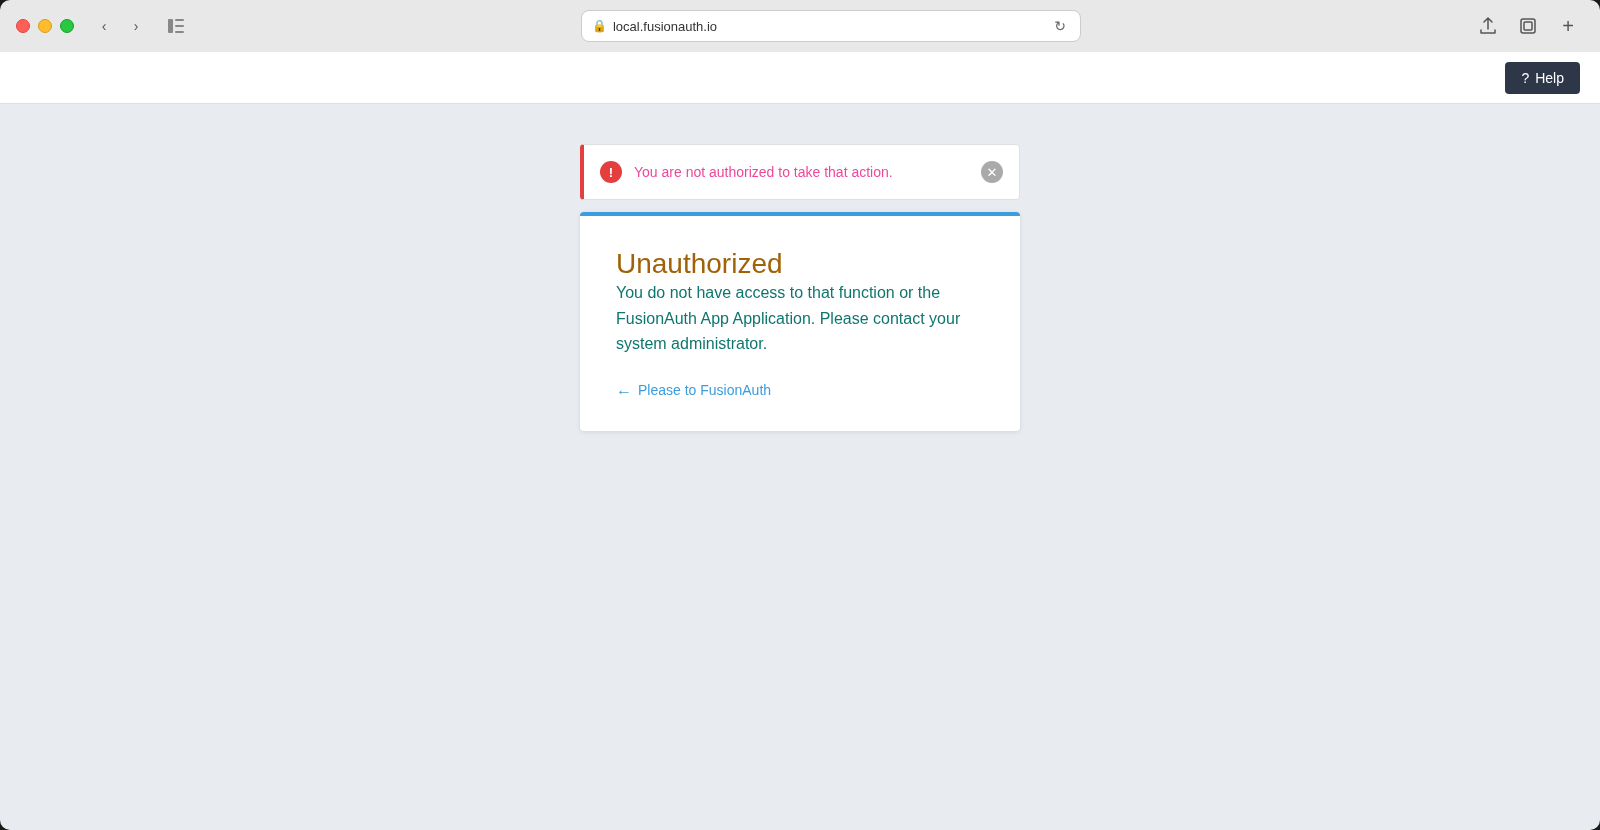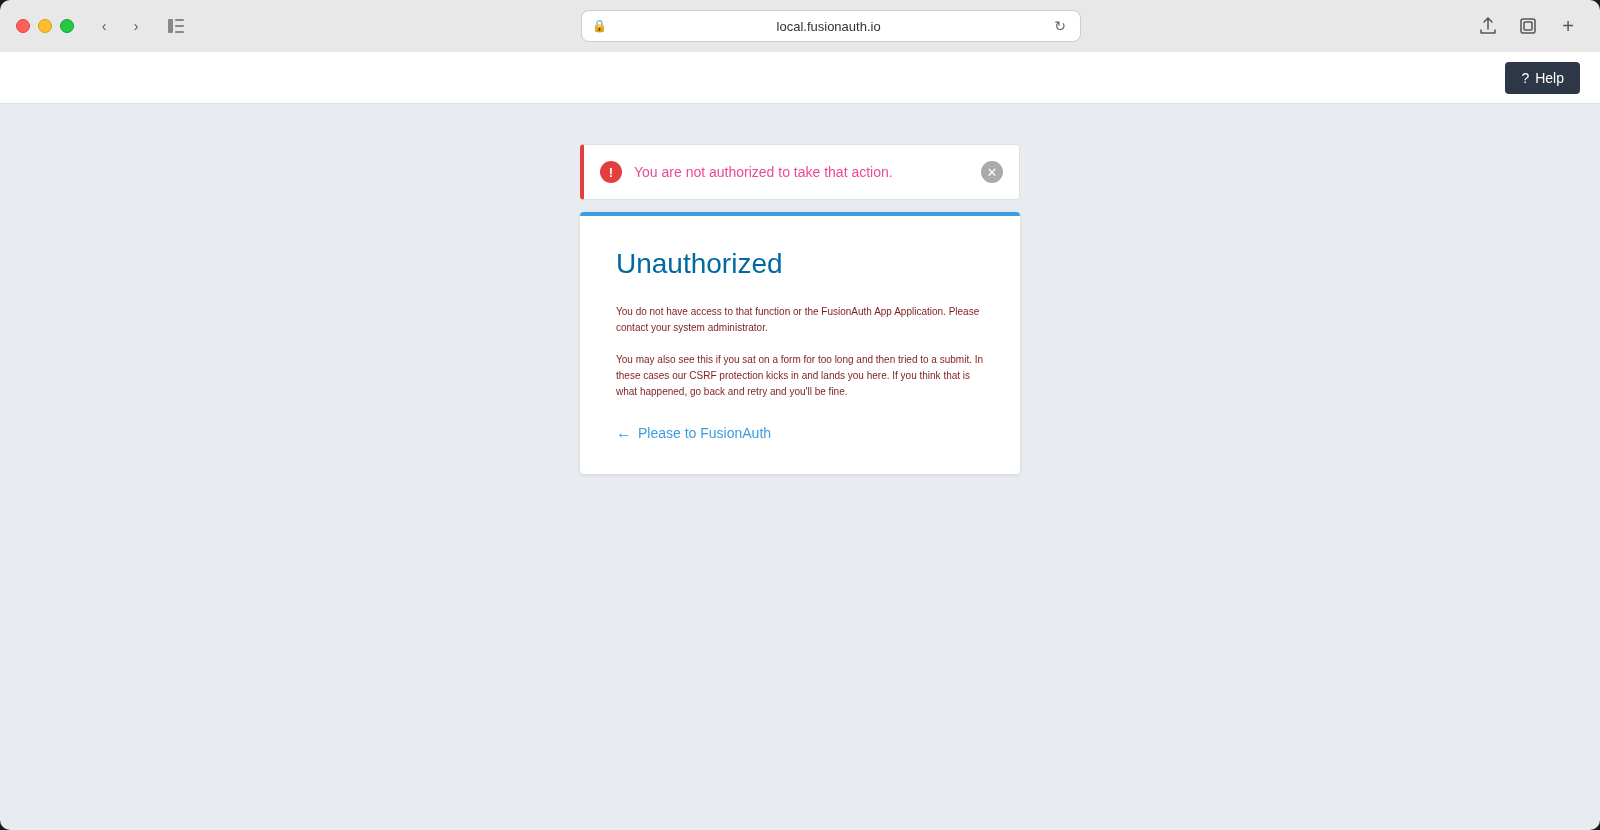--- a/index.html
+++ b/index.html
@@ -104,21 +104,20 @@
       color: #333;
     }
 
     .lock-icon {
       color: #666;
       font-size: 12px;
     }
 
     .address-text {
       flex: 1;
-      text-align: center;
       color: #333;
       font-size: 13px;
     }
 
     .reload-btn {
       background: transparent;
       border: none;
       cursor: pointer;
       color: #666;
       font-size: 14px;
@@ -239,27 +238,26 @@
       background: white;
       border-radius: 4px;
       border-top: 4px solid #3b9ddd;
       box-shadow: 0 1px 4px rgba(0,0,0,0.1);
       padding: 32px 36px;
     }
 
     .card-title {
       font-size: 28px;
       font-weight: 400;
-      color: #0369a1;
-      margin-bottom: 24px;
+      color: #a16207;
     }
 
     .card-body p {
-      font-size: 10px;
-      color: #7f1d1d;
+      font-size: 16px;
+      color: #0f766e;
       line-height: 1.6;
       margin-bottom: 16px;
     }
 
     .return-link {
       display: inline-flex;
       align-items: center;
       gap: 6px;
       color: #3b9ddd;
       text-decoration: none;
@@ -335,21 +333,20 @@
       <div class="alert-error-icon">!</div>
       <span class="alert-text">You are not authorized to take that action.</span>
       <button class="alert-close-btn">✕</button>
     </div>
 
     <div class="main-card">
       <h1 class="card-title">Unauthorized</h1>
 
       <div class="card-body">
         <p>You do not have access to that function or the FusionAuth App Application. Please contact your system administrator.</p>
-        <p>You may also see this if you sat on a form for too long and then tried to a submit. In these cases our CSRF protection kicks in and lands you here. If you think that is what happened, go back and retry and you'll be fine.</p>
       </div>
 
       <a class="return-link">
         <span class="arrow-left-icon">←</span>
         <span>Please to FusionAuth</span>
       </a>
     </div>
 
   </div>
 </div>

